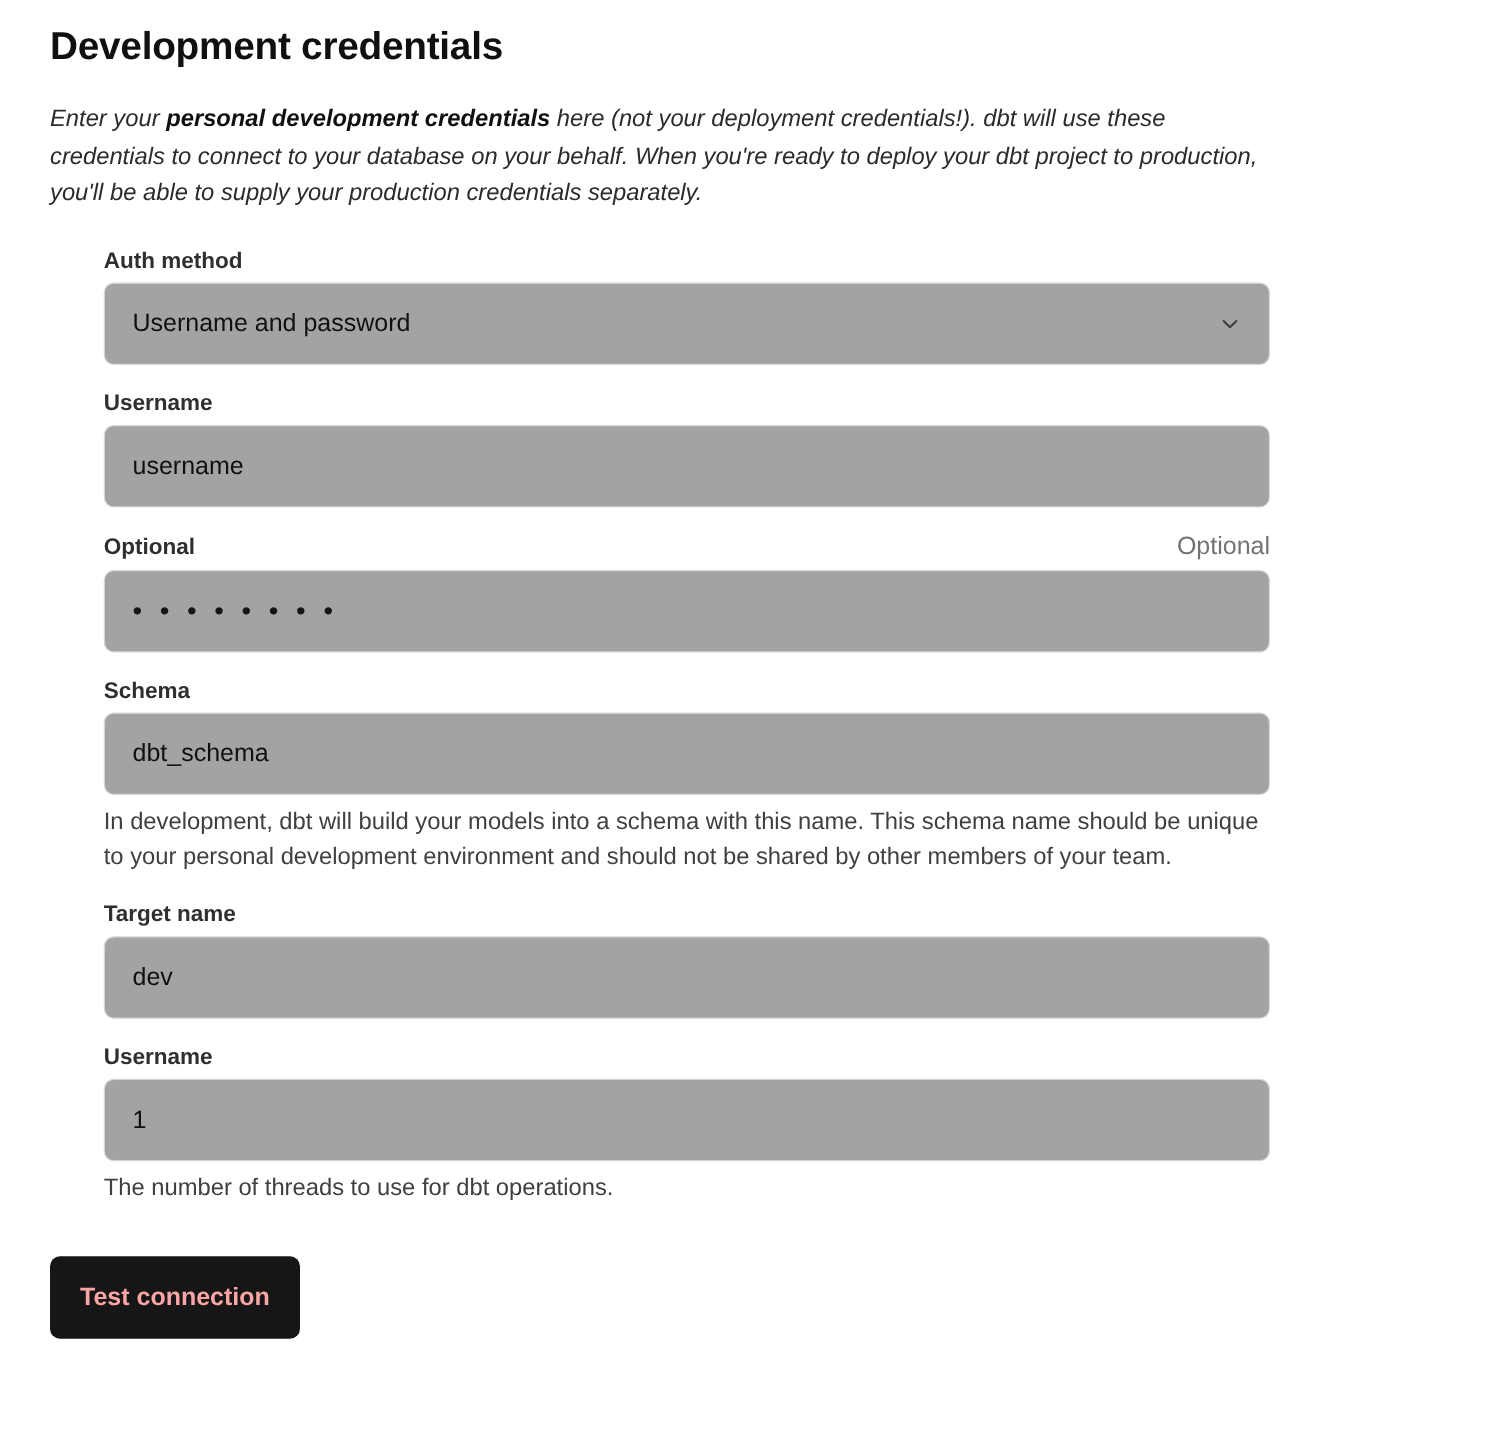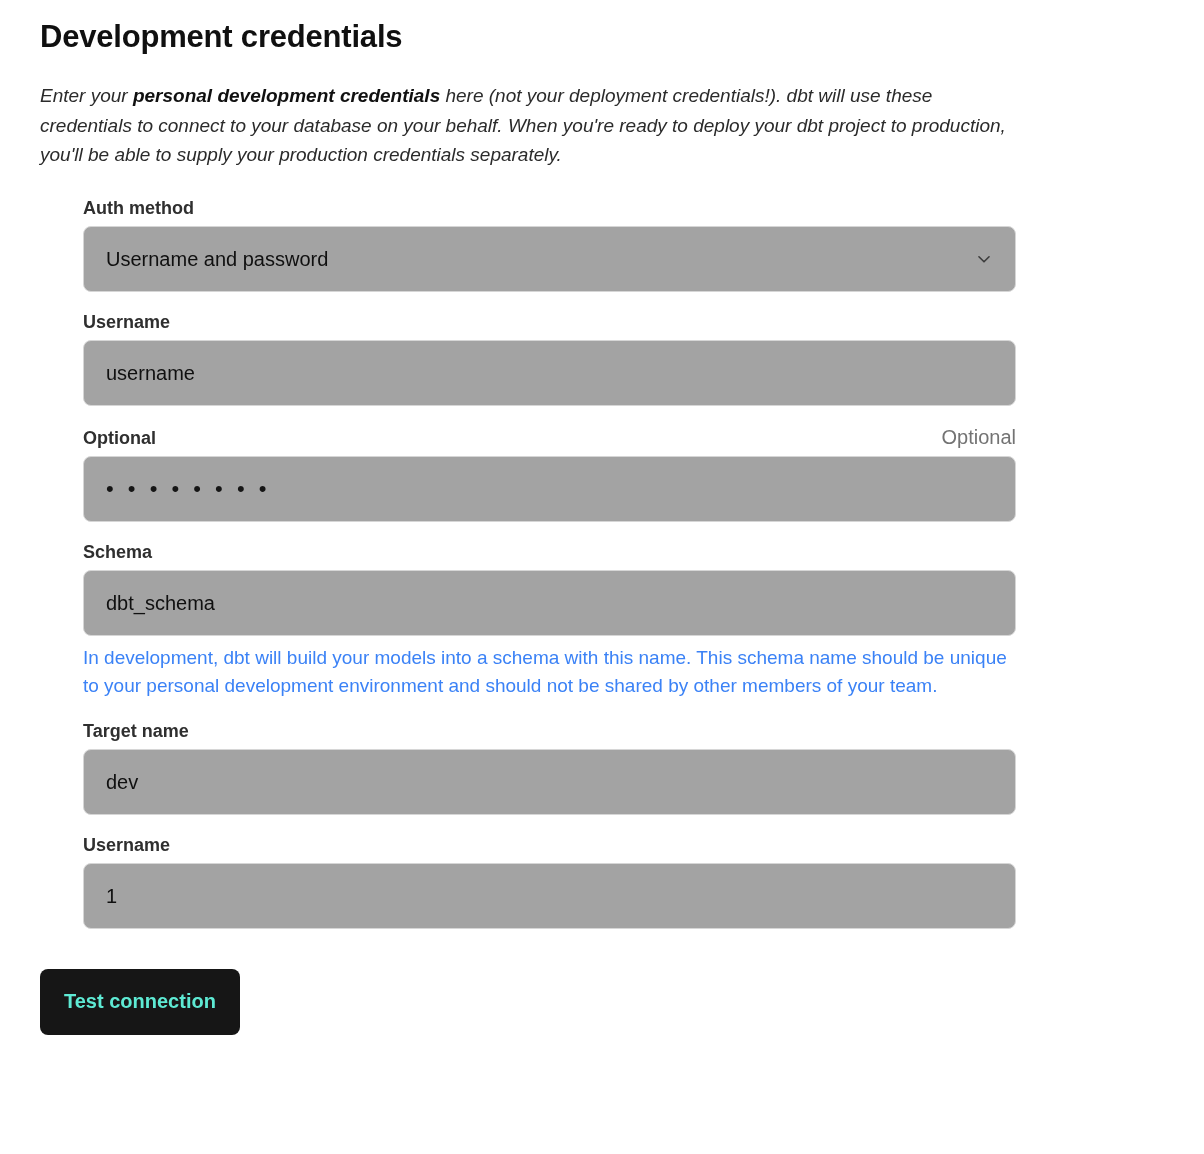--- a/index.html
+++ b/index.html
@@ -78,33 +78,33 @@
   }
   .dots {
     letter-spacing: 4px;
     font-size: 22px;
     line-height: 1;
     color: #151515;
   }
   .help-text {
     font-size: 19px;
     line-height: 1.5;
-    color: #3b82f6;
+    color: #404040;
     margin: 8px 0 0 0;
     max-width: 1125px;
   }
   .btn-primary {
     margin-top: 20px;
     display: inline-flex;
     align-items: center;
     justify-content: center;
     height: 66px;
     padding: 2px 24px;
     background: #161616;
-    color: #5eead4;
+    color: #fca5a5;
     font-size: 20px;
     font-weight: bold;
     border: none;
     border-radius: 8px;
     cursor: pointer;
     font-family: "Liberation Sans", sans-serif;
   }
 </style>
 </head>
 <body>
@@ -167,17 +167,18 @@
     </div>
   </div>
 
   <div class="field">
     <div class="field-label-row">
       <span class="field-label">Username</span>
     </div>
     <div class="control">
       <span class="value">1</span>
     </div>
+    <p class="help-text">The number of threads to use for dbt operations.</p>
   </div>
 
   <button class="btn-primary">Test connection</button>
 
 </div>
 
 </body></html>

